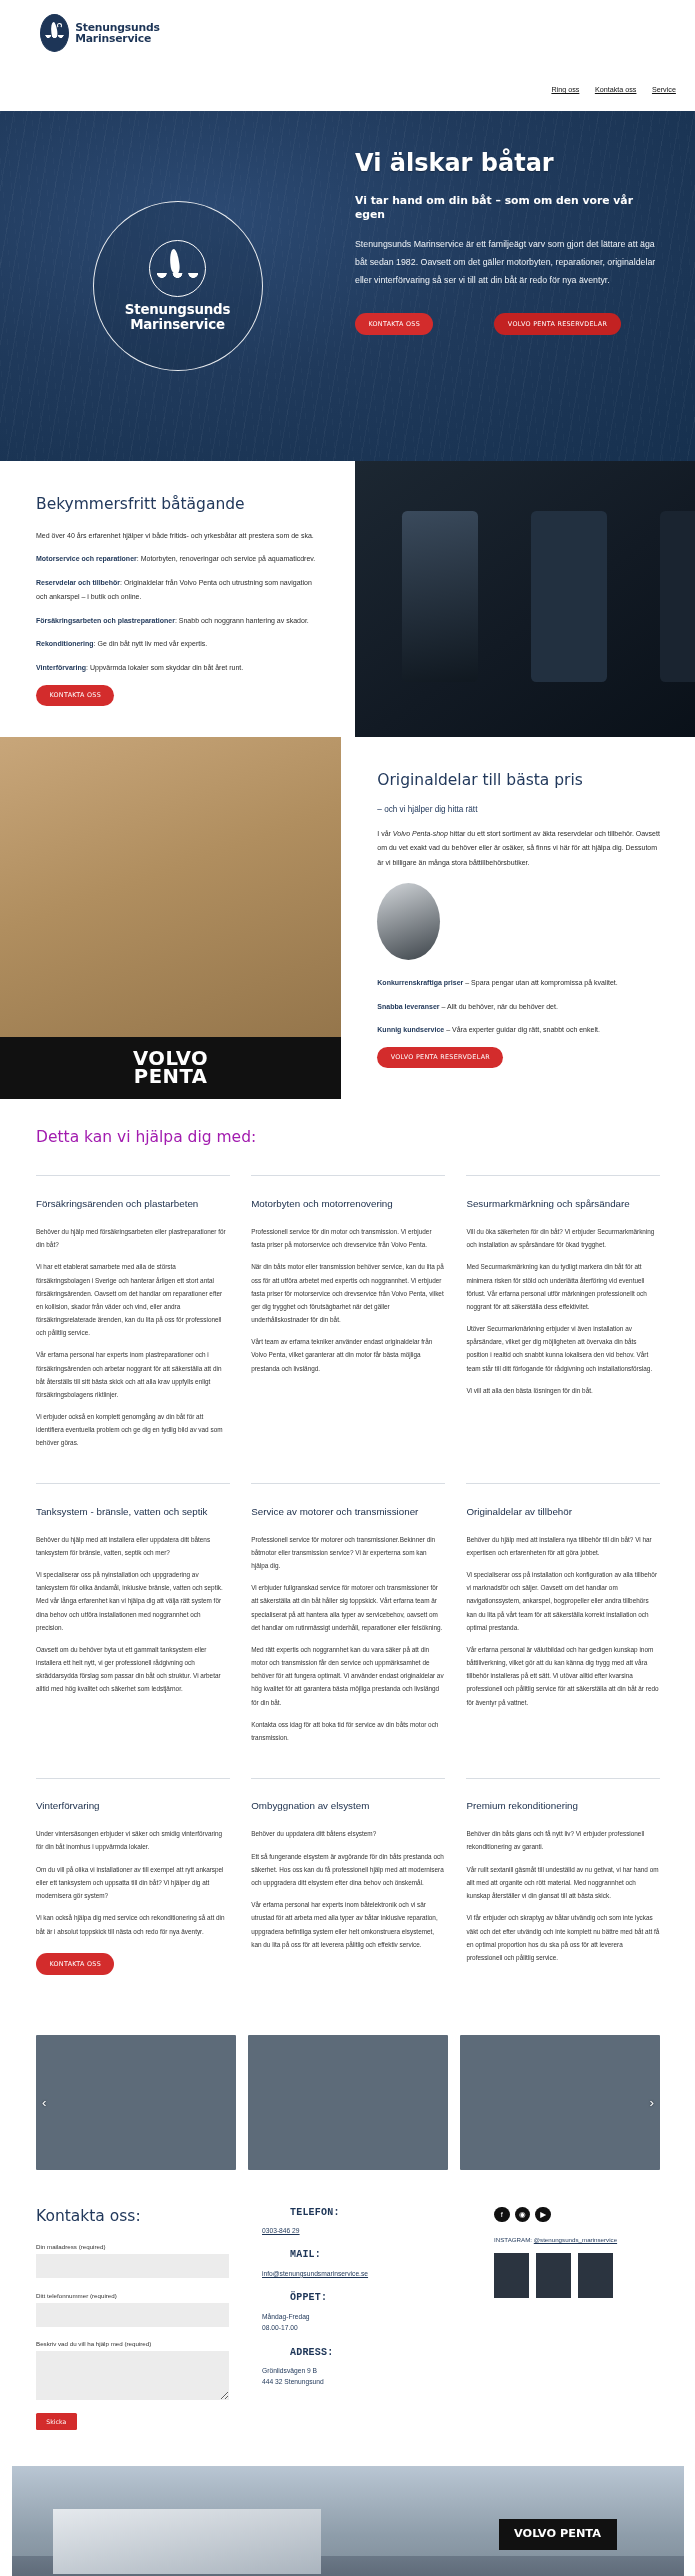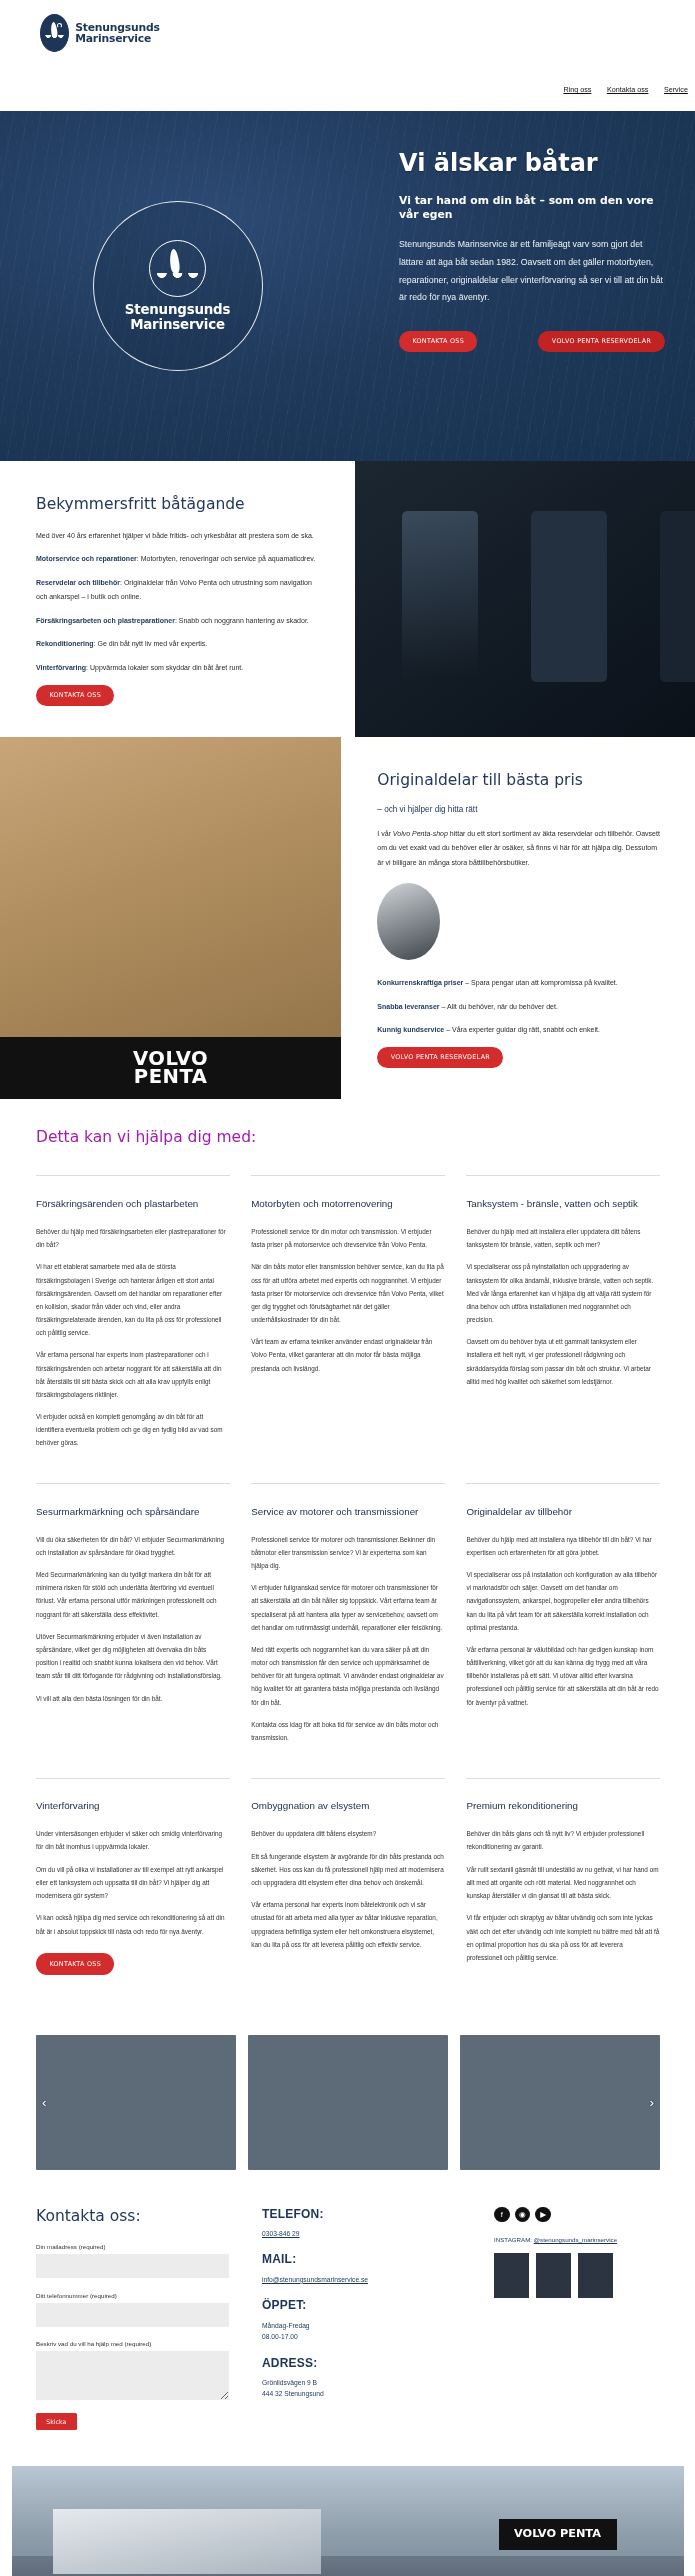--- a/index.html
+++ b/index.html
@@ -53,21 +53,21 @@
   }
   .logo-text { line-height: 1.05; }
   .logo-text div {
     font-family: "DejaVu Sans", sans-serif;
     font-weight: bold;
     font-size: 10.8px;
     letter-spacing: -0.2px;
     color: #1d3557;
   }
   .topnav {
-    position: absolute; right: 4px; top: 85px;
+    position: absolute; right: 16px; top: 85px;
     display: flex; gap: 15.5px;
     padding-right: 4.1px;
   }
   .topnav a {
     font-size: 7.2px;
     color: #111;
     text-decoration: underline;
     font-family: "Liberation Sans", sans-serif;
   }
 
@@ -118,21 +118,20 @@
   }
   .hero-logo .txt {
     color: #fff; text-align: center;
     font-family: "DejaVu Sans", sans-serif; font-weight: bold;
     font-size: 13.4px; line-height: 1.12; letter-spacing: -0.2px;
   }
   .hero-right {
     flex: 1; position: relative; z-index: 2;
     padding: 39px 31px 0 0;
     color: #fff;
-    margin-left: 44px;
   }
   .hero-h1 {
     font-family: "DejaVu Sans", sans-serif;
     font-weight: bold;
     font-size: 24px;
     line-height: 1.1;
     margin-bottom: 17.5px;
     text-shadow: 0 0.5px 1.5px rgba(0,0,0,.35);
   }
   .hero-h2 {
@@ -257,22 +256,22 @@
   }
   .fl { font-size: 6.2px; color: #333; margin-bottom: 4.1px; display:block; }
   .fi {
     width: 193px; height: 24px; background: #ececec; border: none;
     margin-bottom: 13.4px; display: block; font-size: 6.7px; padding: 0 5.2px;
     font-family: "Liberation Sans", sans-serif;
   }
   .fi.ta { height: 49px; }
   .send { background:#d32c2c;color:#fff;border:none;border-radius:1.5px;
     padding:4.6px 10.3px;font-size:6.2px;cursor:pointer;font-family:"DejaVu Sans",sans-serif;}
-  .ci-h { font-family:Liberation Sans, sans-serif; font-weight:bold; font-size:12px;
-    color:#1d3557; margin-bottom: 7.2px; letter-spacing:0.2px;}
+  .ci-h { font-family:Liberation Mono, monospace; font-weight:bold; font-size:10px;
+    color:#1d3557; margin-bottom: 7.2px; letter-spacing:0.2px;margin-left:28px;}
   .ci-v { font-size:6.7px; color:#1d3557; margin-bottom: 13.4px; line-height:1.7;}
   .ci-v a { text-decoration: underline; }
   .socials { display:flex; gap:5.2px; margin-bottom: 14.4px; }
   .soc { width:15.5px;height:15.5px;border-radius:50%;background:#111;color:#fff;
     display:flex;align-items:center;justify-content:center;font-size:7.7px;cursor:pointer;}
   .insta-line { font-size:6.2px;color:#1d3557; margin-bottom:9.3px;}
   .insta-line a { text-decoration: underline; }
   .insta-grid { display:flex; gap:7.2px; }
   .insta-grid div { width:35px;height:45px;background:#2b3440; }
   .ig1{background:linear-gradient(160deg,#d9d9d9,#4a4a4a);}
@@ -412,32 +411,32 @@
     </div>
 
     <div class="card">
       <h3>Motorbyten och motorrenovering</h3>
       <p>Professionell service för din motor och transmission. Vi erbjuder fasta priser på motorservice och drevservice från Volvo Penta.</p>
       <p>När din båts motor eller transmission behöver service, kan du lita på oss för att utföra arbetet med expertis och noggrannhet. Vi erbjuder fasta priser för motorservice och drevservice från Volvo Penta, vilket ger dig trygghet och förutsägbarhet när det gäller underhållskostnader för din båt.</p>
       <p>Vårt team av erfarna tekniker använder endast originaldelar från Volvo Penta, vilket garanterar att din motor får bästa möjliga prestanda och livslängd.</p>
     </div>
 
     <div class="card">
-      <h3>Tanksystem - bränsle, vatten och septik</h3>
-      <p>Behöver du hjälp med att installera eller uppdatera ditt båtens tanksystem för bränsle, vatten, septik och mer?</p>
-      <p>Vi specialiserar oss på nyinstallation och uppgradering av tanksystem för olika ändamål, inklusive bränsle, vatten och septik. Med vår långa erfarenhet kan vi hjälpa dig att välja rätt system för dina behov och utföra installationen med noggrannhet och precision.</p>
-      <p>Oavsett om du behöver byta ut ett gammalt tanksystem eller installera ett helt nytt, vi ger professionell rådgivning och skräddarsydda förslag som passar din båt och struktur. Vi arbetar alltid med hög kvalitet och säkerhet som ledstjärnor.</p>
-    </div>
-
-    <div class="card">
       <h3>Sesurmarkmärkning och spårsändare</h3>
       <p>Vill du öka säkerheten för din båt? Vi erbjuder Securmarkmärkning och installation av spårsändare för ökad trygghet.</p>
       <p>Med Securmarkmärkning kan du tydligt markera din båt för att minimera risken för stöld och underlätta återföring vid eventuell förlust. Vår erfarna personal utför märkningen professionellt och noggrant för att säkerställa dess effektivitet.</p>
       <p>Utöver Securmarkmärkning erbjuder vi även installation av spårsändare, vilket ger dig möjligheten att övervaka din båts position i realtid och snabbt kunna lokalisera den vid behov. Vårt team står till ditt förfogande för rådgivning och installationsförslag.</p>
       <p>Vi vill att alla den bästa lösningen för din båt.</p>
+    </div>
+
+    <div class="card">
+      <h3>Tanksystem - bränsle, vatten och septik</h3>
+      <p>Behöver du hjälp med att installera eller uppdatera ditt båtens tanksystem för bränsle, vatten, septik och mer?</p>
+      <p>Vi specialiserar oss på nyinstallation och uppgradering av tanksystem för olika ändamål, inklusive bränsle, vatten och septik. Med vår långa erfarenhet kan vi hjälpa dig att välja rätt system för dina behov och utföra installationen med noggrannhet och precision.</p>
+      <p>Oavsett om du behöver byta ut ett gammalt tanksystem eller installera ett helt nytt, vi ger professionell rådgivning och skräddarsydda förslag som passar din båt och struktur. Vi arbetar alltid med hög kvalitet och säkerhet som ledstjärnor.</p>
     </div>
 
     <div class="card">
       <h3>Service av motorer och transmissioner</h3>
       <p>Professionell service för motorer och transmissioner.Bekinner din båtmotor eller transmission service? Vi är experterna som kan hjälpa dig.</p>
       <p>Vi erbjuder fullgranskad service för motorer och transmissioner för att säkerställa att din båt håller sig toppskick. Vårt erfarna team är specialiserat på att hantera alla typer av servicebehov, oavsett om det handlar om rutinmässigt underhåll, reparationer eller felsökning.</p>
       <p>Med rätt expertis och noggrannhet kan du vara säker på att din motor och transmission får den service och uppmärksamhet de behöver för att fungera optimalt. Vi använder endast originaldelar av hög kvalitet för att garantera bästa möjliga prestanda och livslängd för din båt.</p>
       <p>Kontakta oss idag för att boka tid för service av din båts motor och transmission.</p>
     </div>
 

